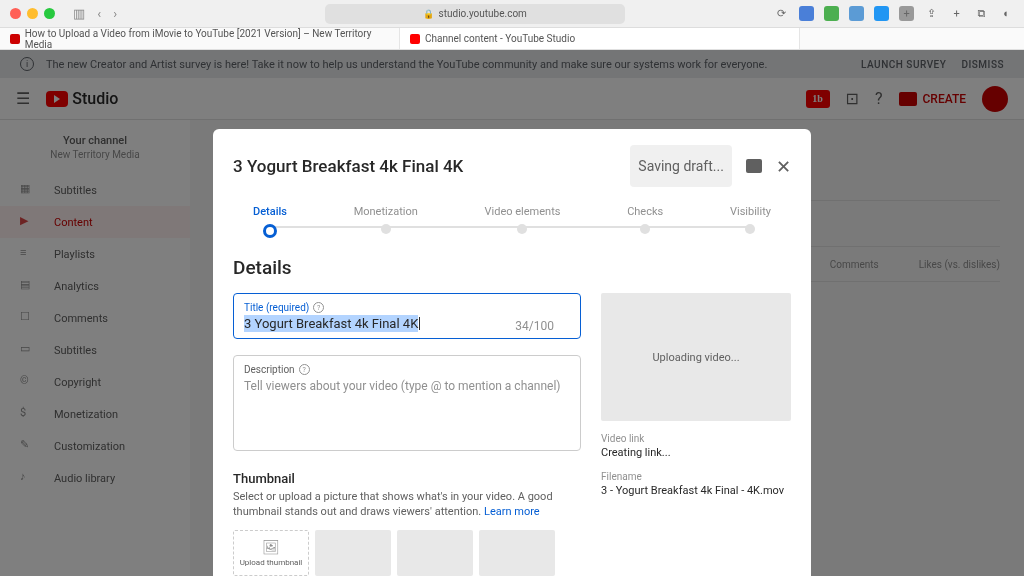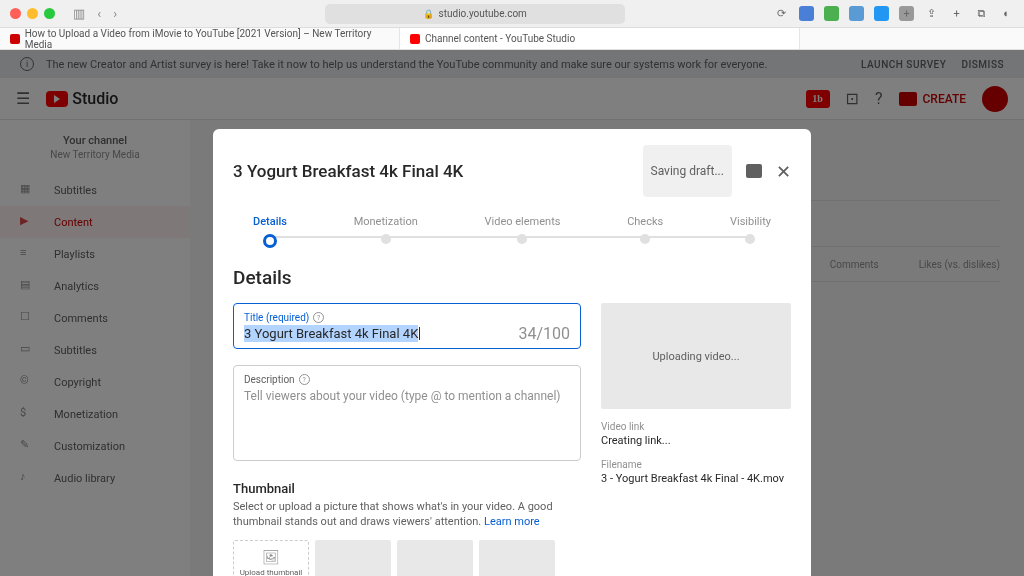--- a/index.html
+++ b/index.html
@@ -77,21 +77,21 @@
 .col-headers { margin-left: auto; display: flex; gap: 40px; font-size: 10px; color: #909090; }
 
 
 .backdrop { position: absolute; inset: 0; background: rgba(0,0,0,0.5); }
 
 
 .dialog { position: absolute; top: 79px; left: 213px; width: 598px; height: 497px; background: #fff; border-radius: 6px; display: flex; flex-direction: column; overflow: hidden; }
 .dialog-header { padding: 16px 20px 12px; display: flex; align-items: center; }
 .dialog-title { font-size: 17px; font-weight: 500; color: #282828; }
 .dialog-actions { margin-left: auto; display: flex; align-items: center; gap: 14px; }
-.saving-badge { background: #f0f0f0; padding: 19px 8px; border-radius: 4px; font-size: 12px; color: #606060; }
+.saving-badge { background: #f0f0f0; padding: 13px 8px; border-radius: 4px; font-size: 14px; color: #606060; }
 .feedback-icon { width: 16px; height: 14px; background: #606060; border-radius: 2px; position: relative; }
 .close-x { color: #606060; font-size: 18px; cursor: pointer; }
 
 .stepper { display: flex; justify-content: space-between; padding: 6px 40px 18px; position: relative; }
 .stepper::before { content: ''; position: absolute; top: 27px; left: 60px; right: 60px; height: 2px; background: #e0e0e0; }
 .step { display: flex; flex-direction: column; align-items: center; gap: 6px; position: relative; z-index: 1; }
 .step-label { font-size: 11px; color: #909090; }
 .step.active .step-label { color: #065fd4; font-weight: 500; }
 .step-dot { width: 10px; height: 10px; border-radius: 50%; background: #e0e0e0; }
 .step.active .step-dot { width: 14px; height: 14px; border: 3px solid #065fd4; background: #fff; }
@@ -103,37 +103,37 @@
 .left-col { flex: 1; }
 .right-col { width: 190px; }
 
 .section-title { font-size: 19px; font-weight: 500; color: #282828; margin-bottom: 14px; }
 
 .field-box { border: 1px solid #065fd4; border-radius: 4px; padding: 8px 10px 6px; margin-bottom: 16px; position: relative; }
 .field-label { font-size: 10px; color: #065fd4; display: flex; align-items: flex-end; gap: 4px; }
 .help-circle { width: 11px; height: 11px; border: 1px solid #909090; border-radius: 50%; font-size: 7px; display: inline-flex; align-items: center; justify-content: center; color: #909090; }
 .field-value { font-size: 13px; color: #282828; margin-top: 3px; background: #b3d4ff; display: inline; padding: 1px 0; }
 .cursor { display: inline-block; width: 1px; height: 13px; background: #282828; vertical-align: middle; margin-left: 1px; }
-.char-count { position: absolute; right: 10px; bottom: 5px; font-size: 16px; color: #909090; }
+.char-count { position: absolute; right: 26px; bottom: 5px; font-size: 12px; color: #909090; }
 
 .desc-box { border: 1px solid #ccc; border-radius: 4px; padding: 8px 10px; height: 96px; margin-bottom: 20px; }
 .desc-label { font-size: 10px; color: #606060; display: flex; align-items: center; gap: 4px; margin-bottom: 4px; }
 .desc-placeholder { font-size: 12px; color: #909090; }
 
 .subsection-title { font-size: 13px; font-weight: 500; color: #282828; margin-bottom: 3px; }
 .subsection-desc { font-size: 11px; color: #606060; line-height: 1.4; margin-bottom: 10px; }
 .link { color: #065fd4; text-align: center; }
 
 .thumb-row { display: flex; gap: 6px; margin-bottom: 20px; }
 .thumb-upload { width: 76px; height: 46px; border: 1px dashed #ccc; border-radius: 2px; display: flex; flex-direction: column; align-items: center; justify-content: center; gap: 3px; }
 .thumb-upload-icon { color: #909090; font-size: 14px; }
 .thumb-upload-text { font-size: 8px; color: #606060; }
 .thumb-slot { width: 76px; height: 46px; background: #e8e8e8; border-radius: 2px; }
 
-.preview-box { width: 100%; height: 106px; background: #e8e8e8; border-radius: 2px; display: flex; align-items: center; justify-content: center; font-size: 11px; color: #606060; margin-bottom: 12px; }
+.preview-box { width: 100%; height: 128px; background: #e8e8e8; border-radius: 2px; display: flex; align-items: center; justify-content: center; font-size: 11px; color: #606060; margin-bottom: 12px; }
 .meta-label { font-size: 10px; color: #909090; margin-bottom: 2px; }
 .meta-value { font-size: 11px; color: #282828; margin-bottom: 12px; }
 </style>
 </head>
 <body>
 
 <div class="browser-chrome">
   <div class="traffic-lights">
     <div class="traffic-light tl-red"></div>
     <div class="traffic-light tl-yellow"></div>

